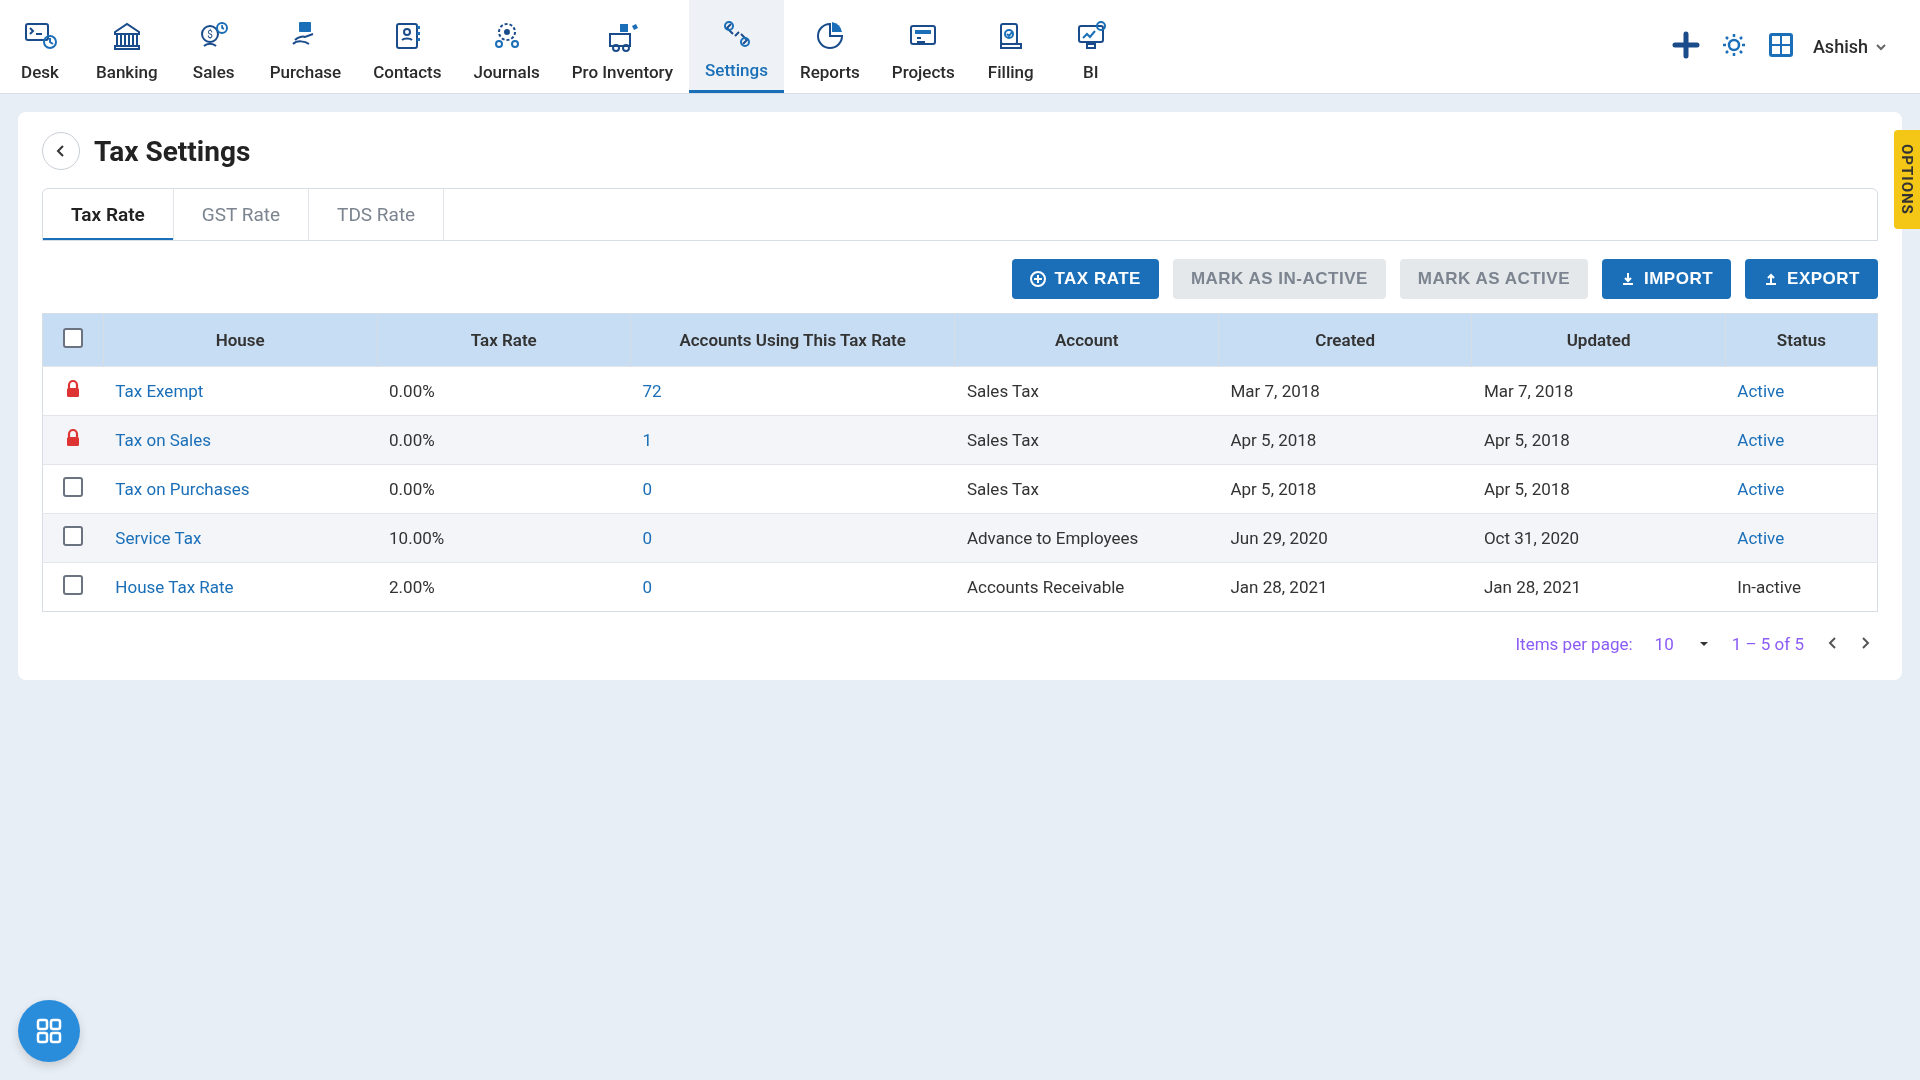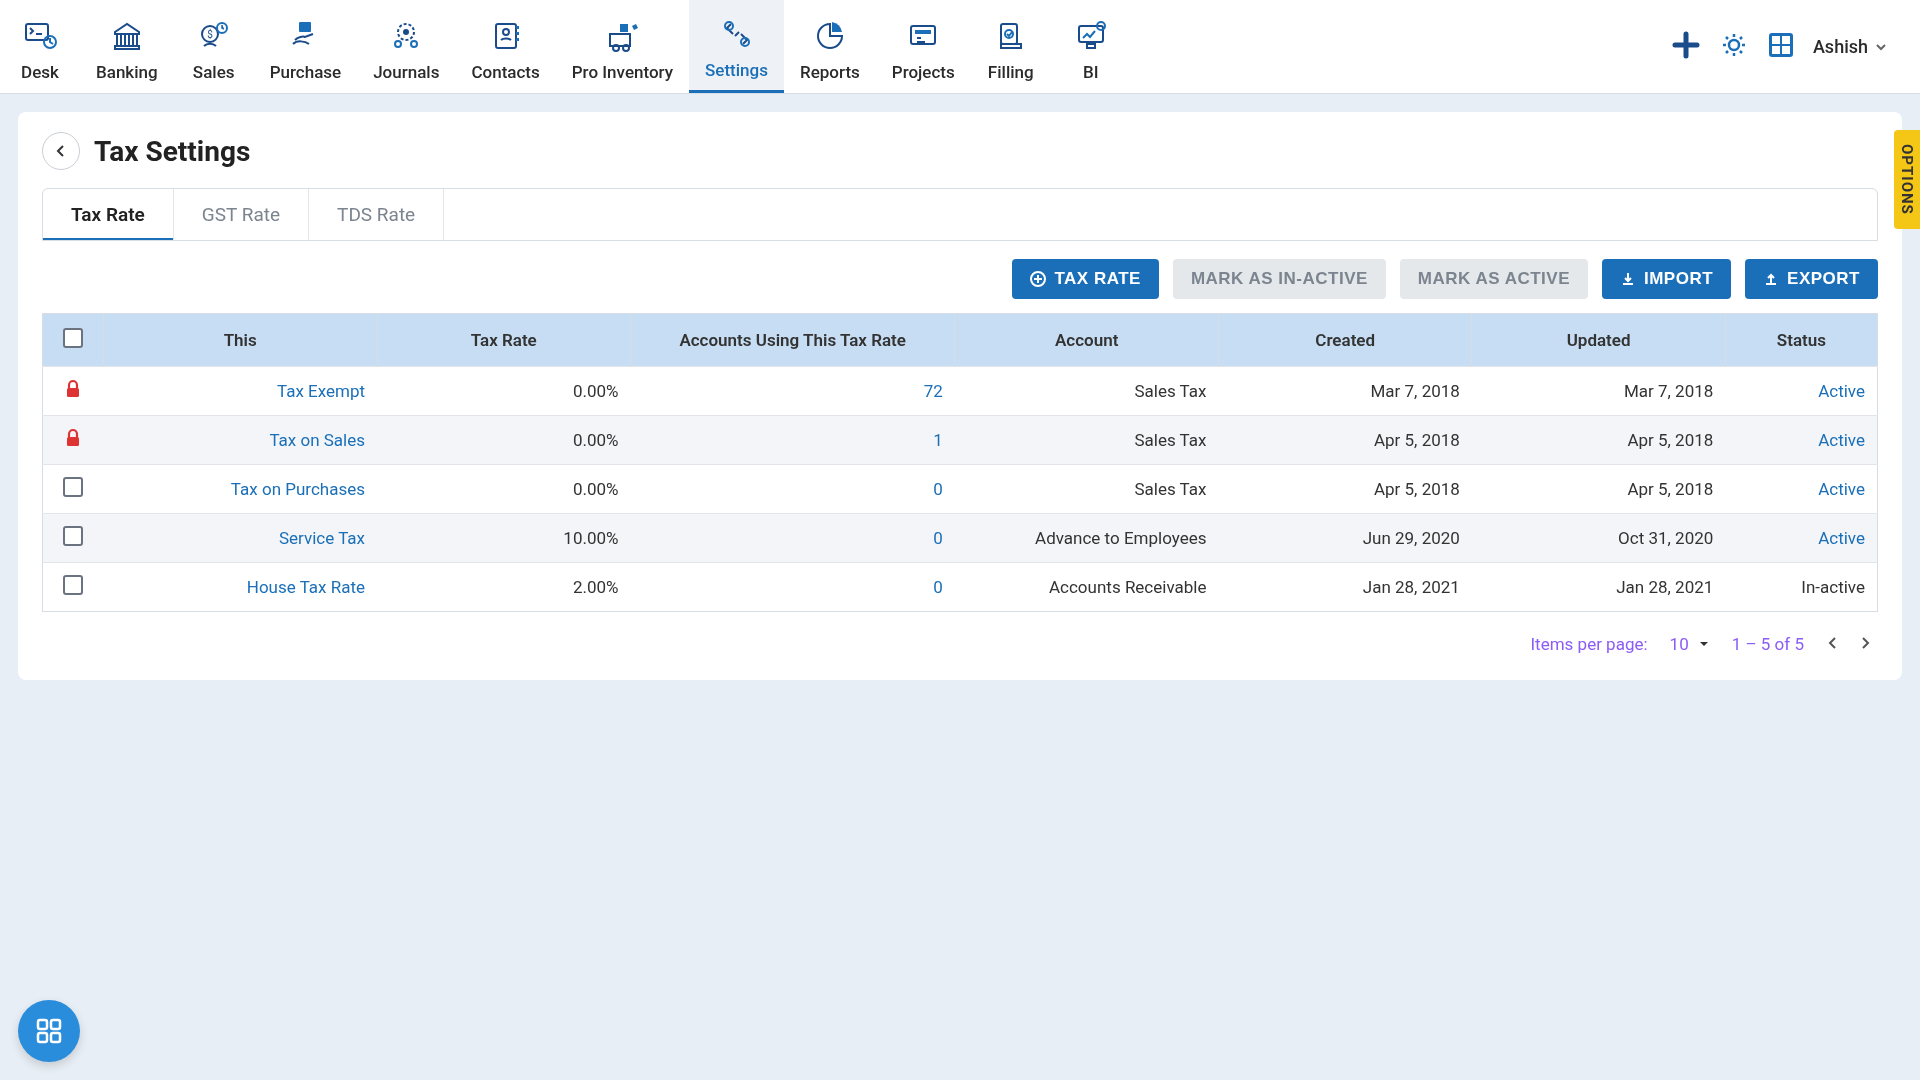--- a/index.html
+++ b/index.html
@@ -100,33 +100,33 @@
   background: #c7ddf3;
   color: #333;
   font-weight: 600;
   font-size: 17px;
   padding: 14px 12px;
   text-align: left;
   border-right: 1px solid #d7dde4;
 }
 thead th:last-child { border-right: none; }
 thead th.center { text-align: center; }
-tbody tr { border-top: 1px solid #e2e6ea; text-align: right; }
+tbody tr { border-top: 1px solid #e2e6ea; }
 tbody tr:nth-child(even) { background: #f3f5f8; }
 tbody td { padding: 12px 12px; font-size: 17px; color: #333; vertical-align: middle; }
 td.center { text-align: center; }
 .cb { width: 20px; height: 20px; border: 2px solid #6b7280; border-radius: 3px; display: inline-block; background: #fff; }
 .link { color: #1a6fb8; cursor: pointer; }
 .lock-icon { color: #d33; }
 .status-active { color: #1a6fb8; cursor: pointer; }
 .status-inactive { color: #333; margin-top: 13px; }
 
 
 .pagination { display: flex; justify-content: flex-end; align-items: center; gap: 22px; padding: 12px 30px 26px; color: #8b5cf6; font-size: 17px; }
-.pg-select { display: inline-flex; align-items: center; gap: 9px; cursor: pointer; }
+.pg-select { display: inline-flex; align-items: center; gap: 24px; cursor: pointer; }
 .pg-nav { display: inline-flex; align-items: center; gap: 18px; }
 .pg-arrow { cursor: pointer; color: #6a6f76; }
 
 
 .options-tab {
   position: fixed;
   right: 0; top: 130px;
   background: #f4c616;
   color: #333;
   writing-mode: vertical-rl;
@@ -200,41 +200,41 @@
             <path d="M10 24c3-3 8-4 10-3l8-3" stroke="#1a4b8a" stroke-width="2" fill="none"></path>
             <path d="M8 28c4-4 12-3 16 0" stroke="#1a4b8a" stroke-width="2" fill="none"></path>
           </svg>
       </span>
       <span class="nav-label">Purchase</span>
     </div>
 
     <div class="nav-item">
       <span class="nav-icon">
         <svg width="40" height="40" viewBox="0 0 40 40">
-            <circle cx="20" cy="16" r="8" fill="none" stroke="#1a4b8a" stroke-width="2" stroke-dasharray="3 2"></circle>
-            <circle cx="20" cy="16" r="3" fill="#1a4b8a"></circle>
-            <circle cx="12" cy="28" r="3" fill="none" stroke="#1a6fb8" stroke-width="2"></circle>
-            <circle cx="28" cy="28" r="3" fill="none" stroke="#1a6fb8" stroke-width="2"></circle>
-          </svg>
-      </span>
-      <span class="nav-label">Journals</span>
-    </div>
-
-    <div class="nav-item">
-      <span class="nav-icon">
-        <svg width="40" height="40" viewBox="0 0 40 40">
             <rect x="10" y="8" width="20" height="24" rx="2" fill="none" stroke="#1a4b8a" stroke-width="2"></rect>
             <circle cx="20" cy="16" r="3" fill="none" stroke="#1a4b8a" stroke-width="2"></circle>
             <path d="M15 24c2-2 8-2 10 0" stroke="#1a4b8a" stroke-width="2" fill="none"></path>
             <rect x="30" y="10" width="3" height="3" fill="#1a6fb8"></rect>
             <rect x="30" y="16" width="3" height="3" fill="#1a6fb8"></rect>
             <rect x="30" y="22" width="3" height="3" fill="#1a6fb8"></rect>
           </svg>
       </span>
       <span class="nav-label">Contacts</span>
+    </div>
+
+    <div class="nav-item">
+      <span class="nav-icon">
+        <svg width="40" height="40" viewBox="0 0 40 40">
+            <circle cx="20" cy="16" r="8" fill="none" stroke="#1a4b8a" stroke-width="2" stroke-dasharray="3 2"></circle>
+            <circle cx="20" cy="16" r="3" fill="#1a4b8a"></circle>
+            <circle cx="12" cy="28" r="3" fill="none" stroke="#1a6fb8" stroke-width="2"></circle>
+            <circle cx="28" cy="28" r="3" fill="none" stroke="#1a6fb8" stroke-width="2"></circle>
+          </svg>
+      </span>
+      <span class="nav-label">Journals</span>
     </div>
 
     <div class="nav-item">
       <span class="nav-icon">
         <svg width="40" height="40" viewBox="0 0 40 40">
             <rect x="8" y="18" width="20" height="12" fill="none" stroke="#1a4b8a" stroke-width="2"></rect>
             <circle cx="14" cy="32" r="3" fill="none" stroke="#1a4b8a" stroke-width="2"></circle>
             <circle cx="24" cy="32" r="3" fill="none" stroke="#1a4b8a" stroke-width="2"></circle>
             <rect x="18" y="8" width="8" height="8" fill="#1a6fb8"></rect>
             <path d="M30 10l4-2 2 4-4 2z" fill="#1a6fb8"></path>
@@ -382,21 +382,21 @@
           <col style="width:250px">
           <col style="width:320px">
           <col style="width:260px">
           <col style="width:250px">
           <col style="width:250px">
           <col style="width:150px">
       </colgroup>
       <thead>
         <tr>
           <th class="center"><span class="cb"></span></th>
-          <th class="center">This</th>
+          <th class="center">House</th>
           <th class="center">Tax Rate</th>
           <th class="center">Accounts Using This Tax Rate</th>
           <th class="center">Account</th>
           <th class="center">Created</th>
           <th class="center">Updated</th>
           <th class="center">Status</th>
         </tr>
       </thead>
       <tbody id="tbody">
           <tr>

